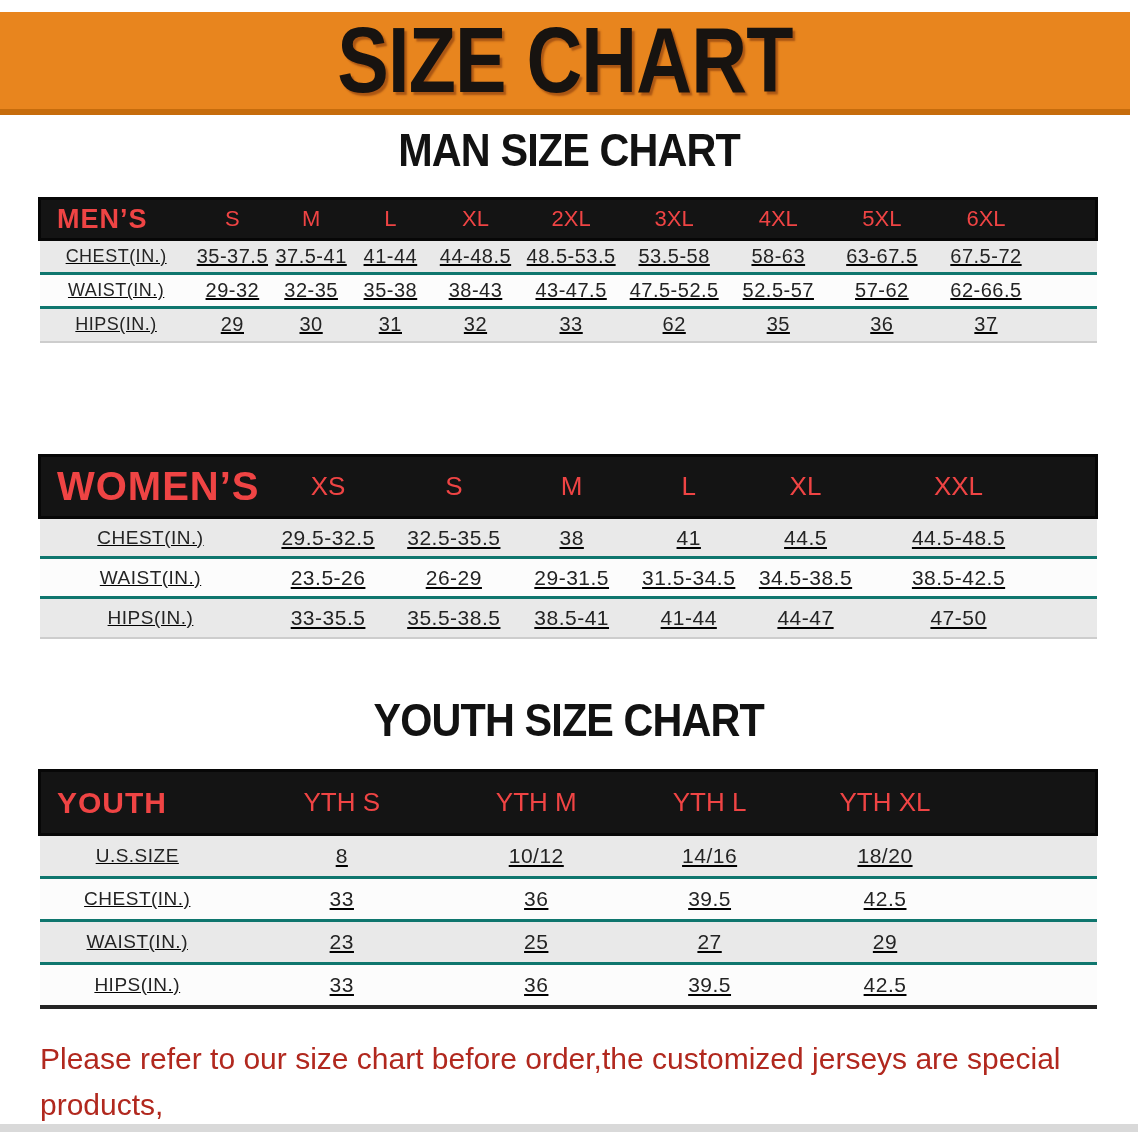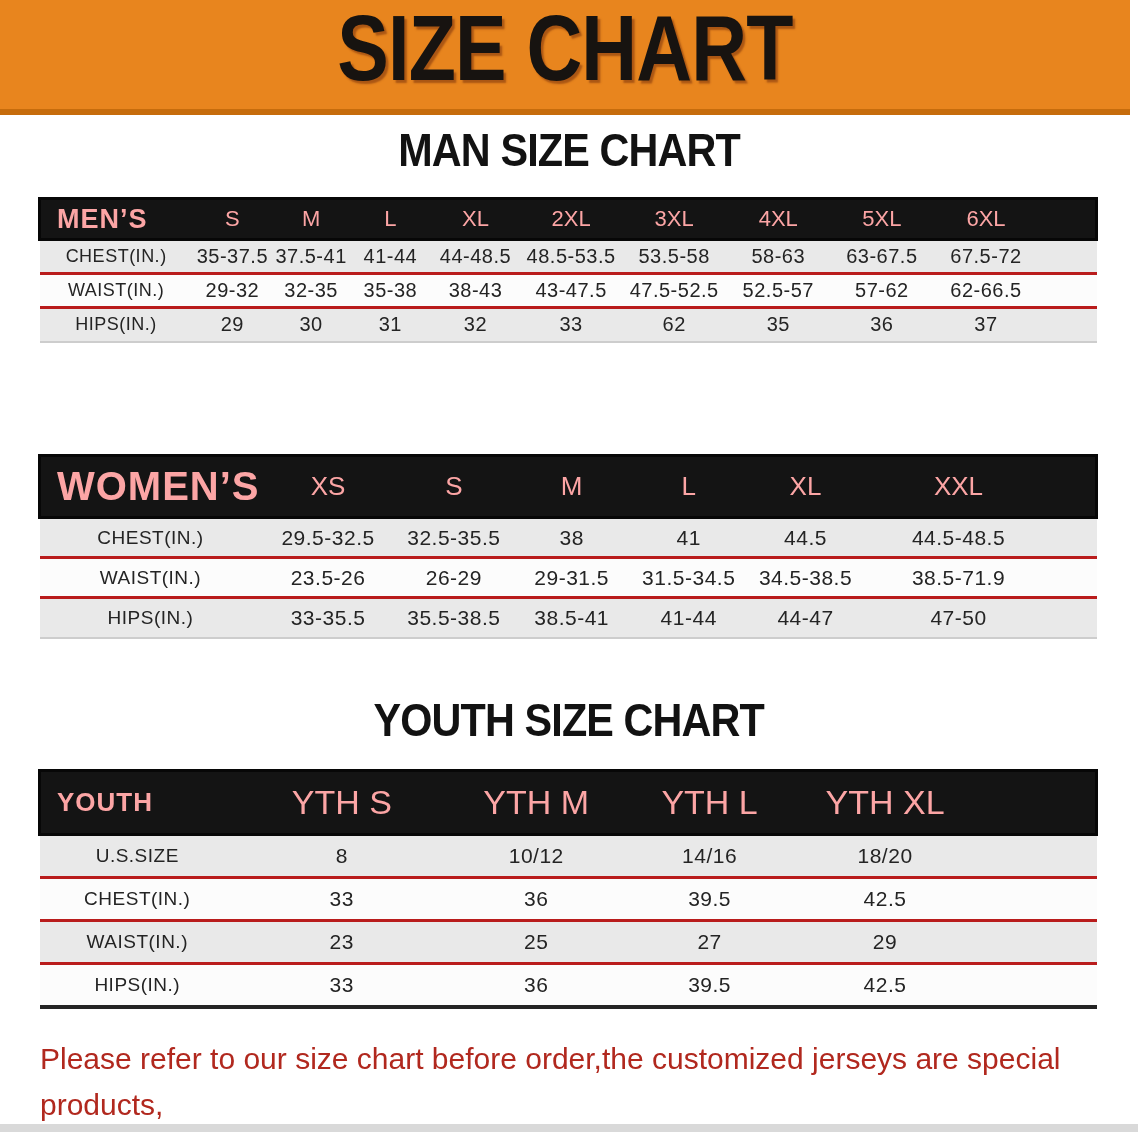--- a/index.html
+++ b/index.html
@@ -1,44 +1,44 @@
 <!DOCTYPE html>
 <html><head>
 <meta charset="utf-8">
 <style>
   html,body{margin:0;padding:0;background:#ffffff;}
   body{width:1138px;height:1132px;font-family:"Liberation Sans",sans-serif;}
   .page{position:relative;width:1138px;height:1132px;background:#ffffff;overflow:hidden;}
 
   
-  .banner{position:absolute;top:0;left:0;width:1130px;height:115px;background:#E8851E;}
+  .banner{position:absolute;top:12px;left:0;width:1130px;height:103px;background:#E8851E;}
   .banner .strip{position:absolute;left:0;bottom:0;width:100%;height:6px;background:#C66C0C;}
   .banner h1{margin:0;height:97px;display:flex;align-items:center;justify-content:center;}
   .banner h1 span{display:inline-block;font-size:92px;font-weight:bold;color:#171310;
     transform:scaleX(.84);letter-spacing:-1px;text-shadow:3px 3px 2px rgba(110,40,10,.5);white-space:nowrap;}
 
   
   .section-heading{position:absolute;left:4px;width:1130px;text-align:center;margin:0;}
   .section-heading span{display:inline-block;font-weight:bold;font-size:47px;color:#121212;
     transform:scaleX(.88);letter-spacing:-1px;white-space:nowrap;}
   .h-men{top:122px;} .h-women{top:376px;} .h-youth{top:692px;}
 
   
   table.size-table{position:absolute;left:38px;width:1060px;border-collapse:collapse;table-layout:fixed;}
   .t-men{top:197px;} .t-women{top:454px;} .t-youth{top:769px;}
   thead tr{background:#141414;}
-  thead th{color:#fca5a5;font-weight:normal;text-align:center;padding:0;
+  thead th{color:#ef4444;font-weight:normal;text-align:center;padding:0;
     border-top:3px solid #070707;border-bottom:3px solid #070707;margin-top:12px;}
   thead th:first-child{border-left:3px solid #070707;}
   thead th:last-child{border-right:3px solid #070707;}
   th.group{text-align:left;padding-left:16px;font-weight:bold;letter-spacing:1px;}
   .t-men  thead tr{height:41px;}  .t-men  th{font-size:22px;} .t-men  th.group{font-size:27px;}
   .t-women thead tr{height:62px;} .t-women th{font-size:26px;} .t-women th.group{font-size:40px;}
-  .t-youth thead tr{height:64px;} .t-youth th{font-size:34px;} .t-youth th.group{font-size:26px;}
-  tbody tr{border-top:3px solid #b91c1c;}
+  .t-youth thead tr{height:64px;} .t-youth th{font-size:26px;} .t-youth th.group{font-size:30px;}
+  tbody tr{border-top:3px solid #0f766e;text-decoration:underline;}
   tbody tr:nth-child(odd){background:#E9E9E9;}
   tbody tr:nth-child(even){background:#FCFCFC;}
   .t-men  tbody tr{height:34px;font-size:20px;}
   .t-women tbody tr{height:40px;font-size:21px;}
   .t-youth tbody tr{height:43px;font-size:21px;}
   td{text-align:center;color:#242424;padding:0;letter-spacing:.5px;}
   .t-men  td.rowlabel{font-size:18px;}
   .t-women td.rowlabel,.t-youth td.rowlabel{font-size:19px;}
   .t-men tbody tr:last-child,.t-women tbody tr:last-child{border-bottom:2px solid #cdcdcd;}
   .t-youth tbody tr:last-child{border-bottom:4px solid #242424;}
@@ -168,21 +168,21 @@
           <td>44.5-48.5</td>
           <td></td>
         </tr>
         <tr>
           <td class="rowlabel">WAIST(IN.)</td>
           <td>23.5-26</td>
           <td>26-29</td>
           <td>29-31.5</td>
           <td>31.5-34.5</td>
           <td>34.5-38.5</td>
-          <td>38.5-71.9</td>
+          <td>38.5-42.5</td>
           <td></td>
         </tr>
         <tr>
           <td class="rowlabel">HIPS(IN.)</td>
           <td>33-35.5</td>
           <td>35.5-38.5</td>
           <td>38.5-41</td>
           <td>41-44</td>
           <td>44-47</td>
           <td>47-50</td>

